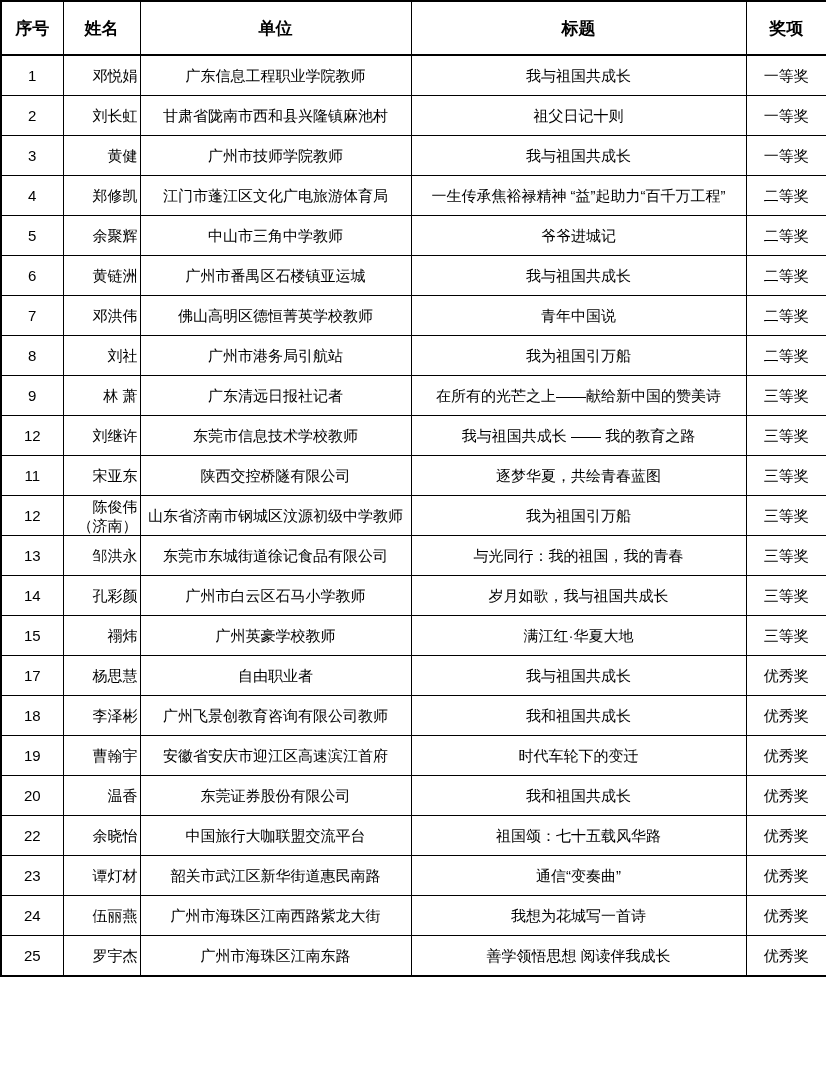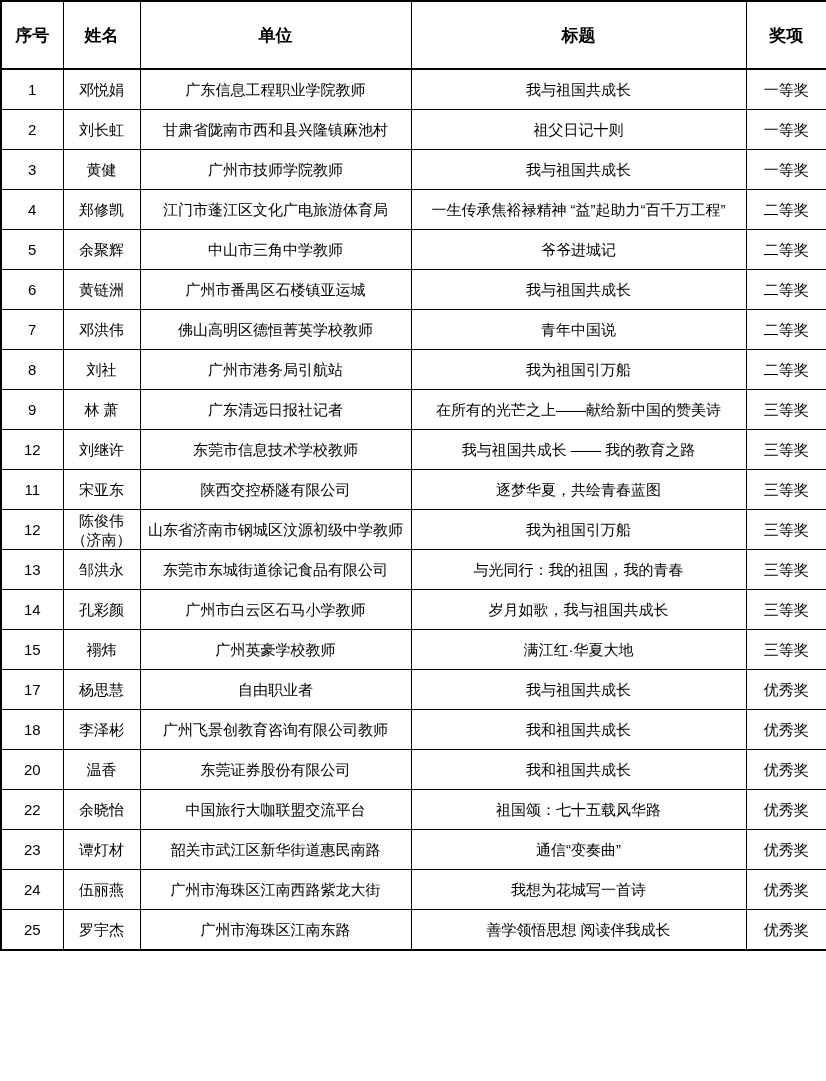--- a/index.html
+++ b/index.html
@@ -28,35 +28,36 @@
   table.awards col.c-award { width: 81px; }
 
   table.awards th {
     border: 1px solid #000000;
     border-bottom: 2px solid #000000;
     height: 36px;
     font-size: 17px;
     font-weight: bold;
     text-align: center;
     vertical-align: middle;
-    padding: 15px 2px;
+    padding: 8px 2px;
   }
   table.awards td {
     border: 1px solid #000000;
     height: 39px;
     font-size: 15px;
     font-weight: normal;
     text-align: center;
     vertical-align: middle;
     padding: 0 2px;
     line-height: 19px;
     overflow: hidden;
   }
   table.awards td.name-cell {
     white-space: pre-line;
+    text-align: right;
   }
 </style>
 </head>
 <body>
 
 <div class="page">
   <table class="awards">
     <colgroup>
       <col class="c-no">
       <col class="c-name">
@@ -188,20 +189,27 @@
           <td class="award-cell">优秀奖</td>
         </tr>
         <tr>
           <td class="row-number-cell">18</td>
           <td class="name-cell">李泽彬</td>
           <td class="unit-cell">广州飞景创教育咨询有限公司教师</td>
           <td class="title-cell">我和祖国共成长</td>
           <td class="award-cell">优秀奖</td>
         </tr>
         <tr>
+          <td class="row-number-cell">19</td>
+          <td class="name-cell">曹翰宇</td>
+          <td class="unit-cell">安徽省安庆市迎江区高速滨江首府</td>
+          <td class="title-cell">时代车轮下的变迁</td>
+          <td class="award-cell">优秀奖</td>
+        </tr>
+        <tr>
           <td class="row-number-cell">20</td>
           <td class="name-cell">温香</td>
           <td class="unit-cell">东莞证券股份有限公司</td>
           <td class="title-cell">我和祖国共成长</td>
           <td class="award-cell">优秀奖</td>
         </tr>
         <tr>
           <td class="row-number-cell">22</td>
           <td class="name-cell">余晓怡</td>
           <td class="unit-cell">中国旅行大咖联盟交流平台</td>

